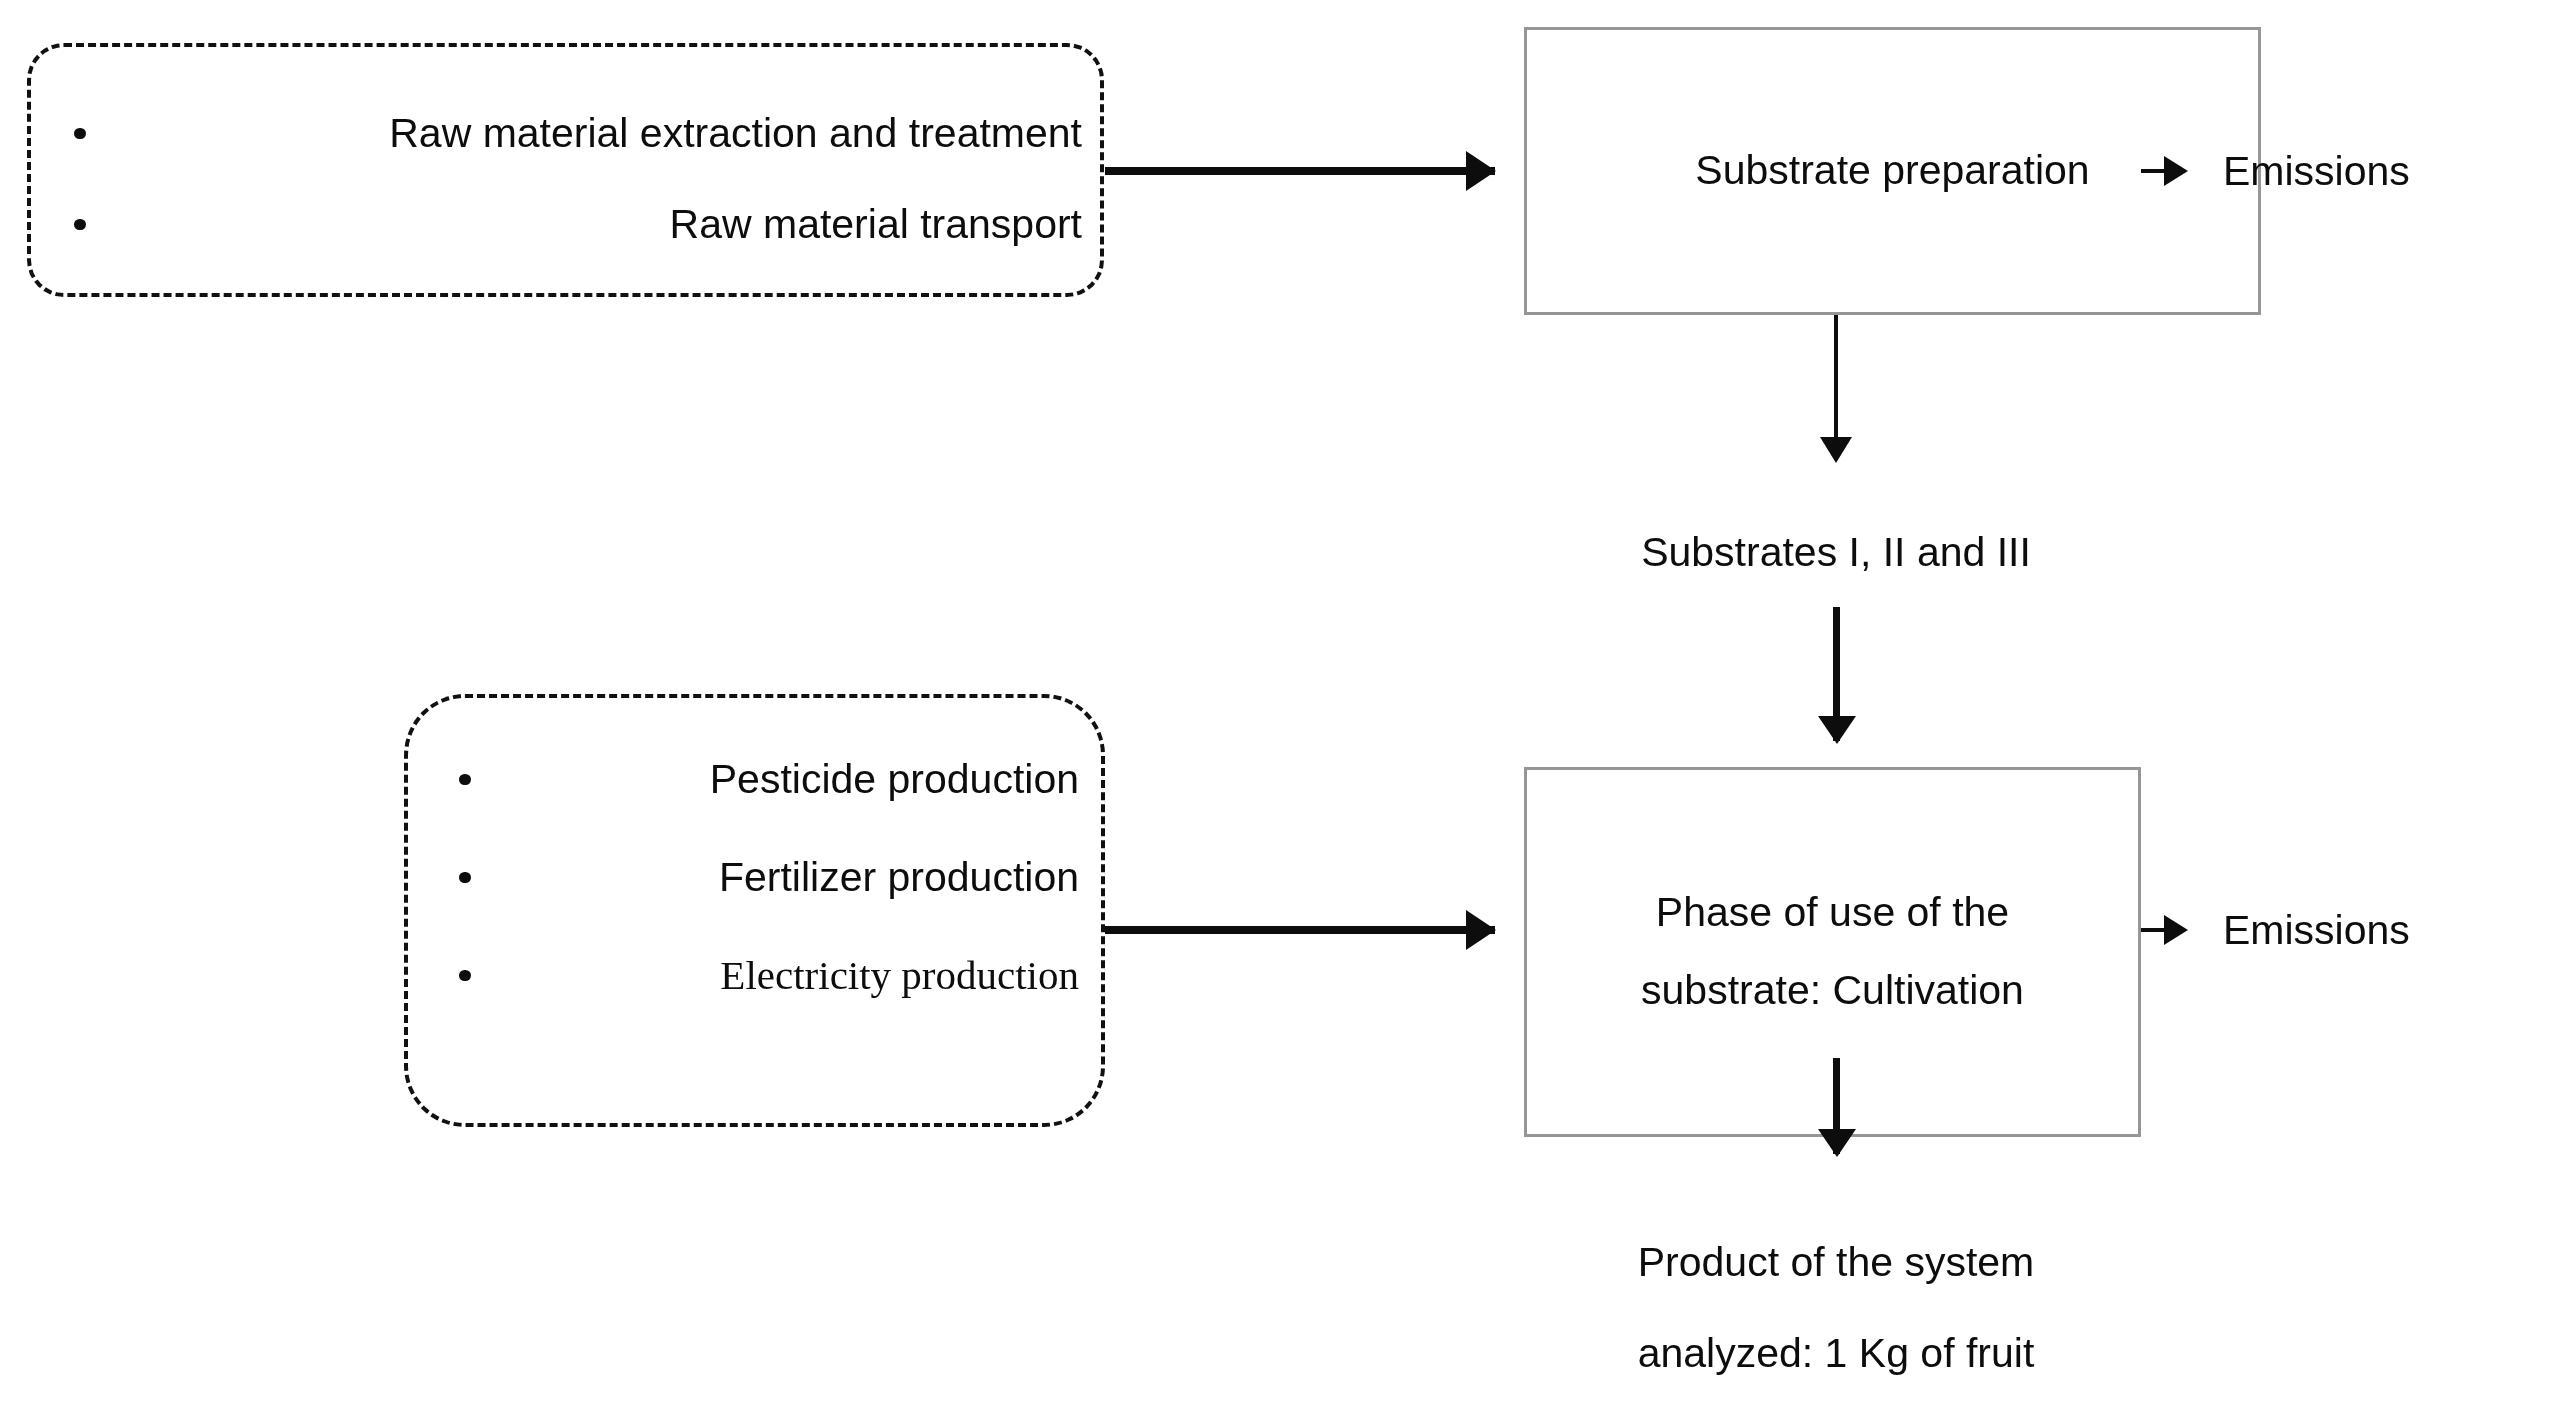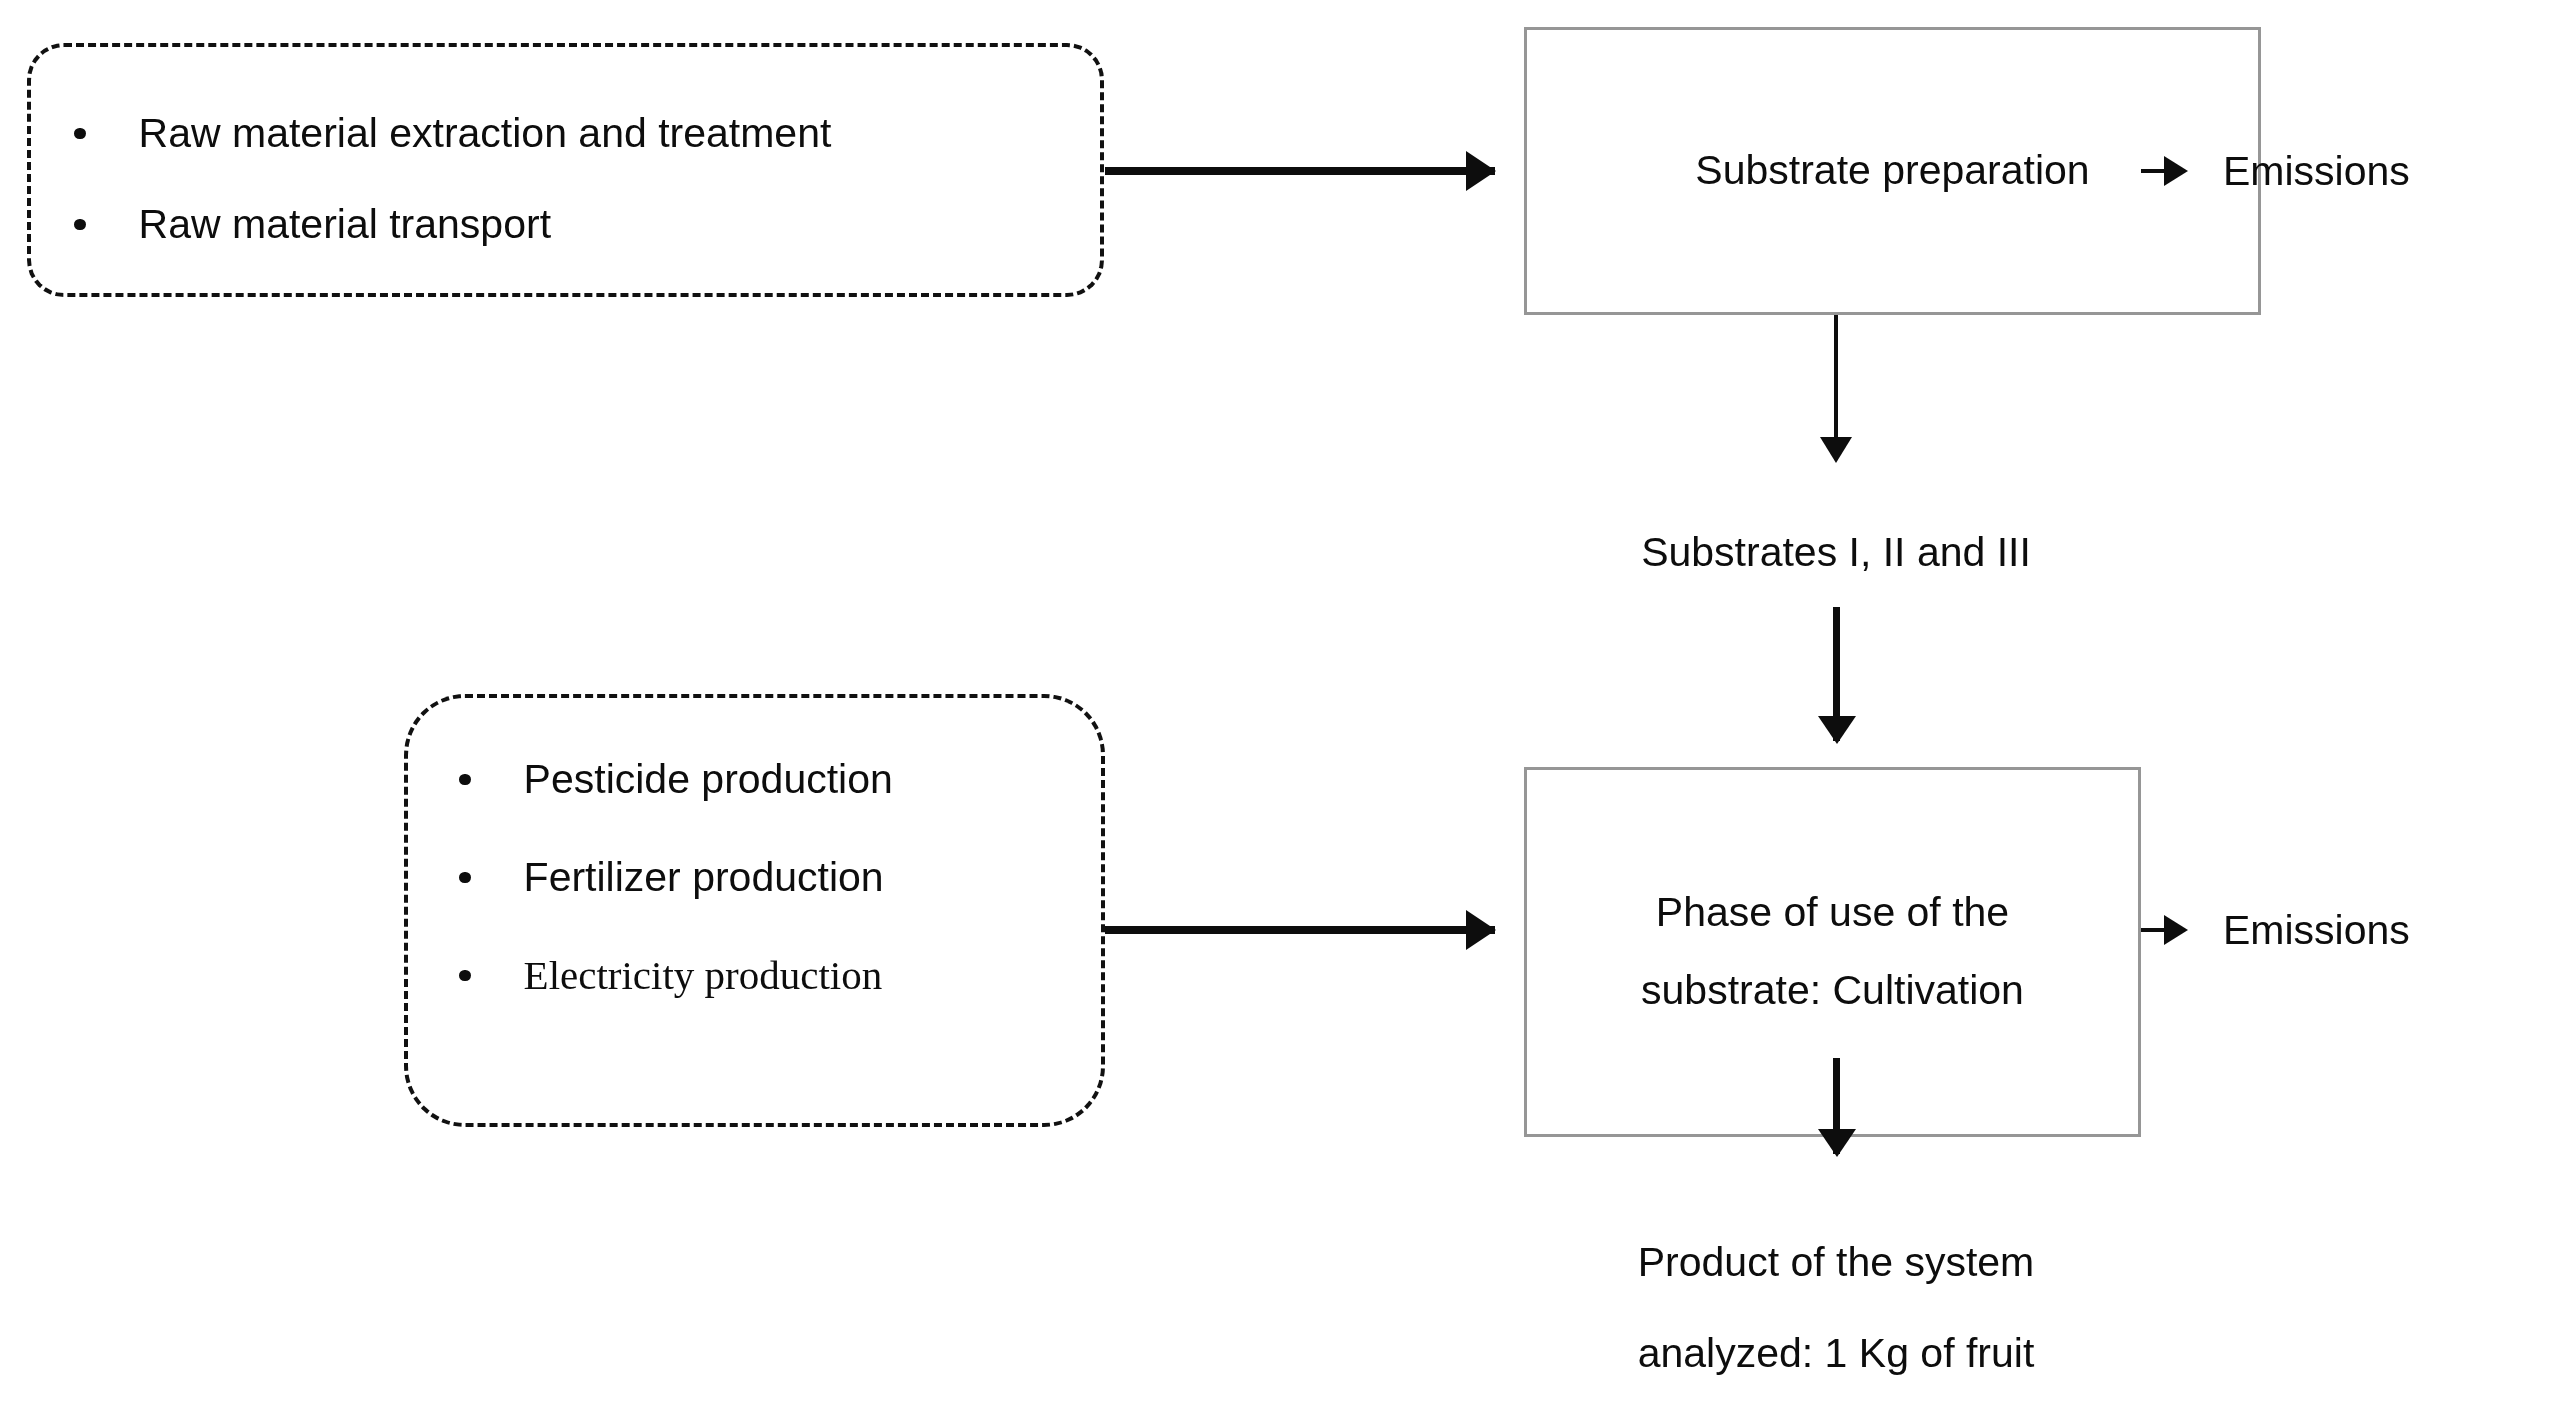--- a/index.html
+++ b/index.html
@@ -30,20 +30,21 @@
     padding: 0;
   }
   .bullet-row {
     position: relative;
     display: flex;
     align-items: center;
     font-size: 41px;
     line-height: 1.0;
     color: #0d0d0d;
     white-space: nowrap;
+    justify-content: space-between;
   }
   .bullet-dot {
     display: inline-block;
     width: 11.6px;
     height: 11.6px;
     border-radius: 50%;
     background: #0d0d0d;
     margin-right: 53px;
     flex: none;
   }

